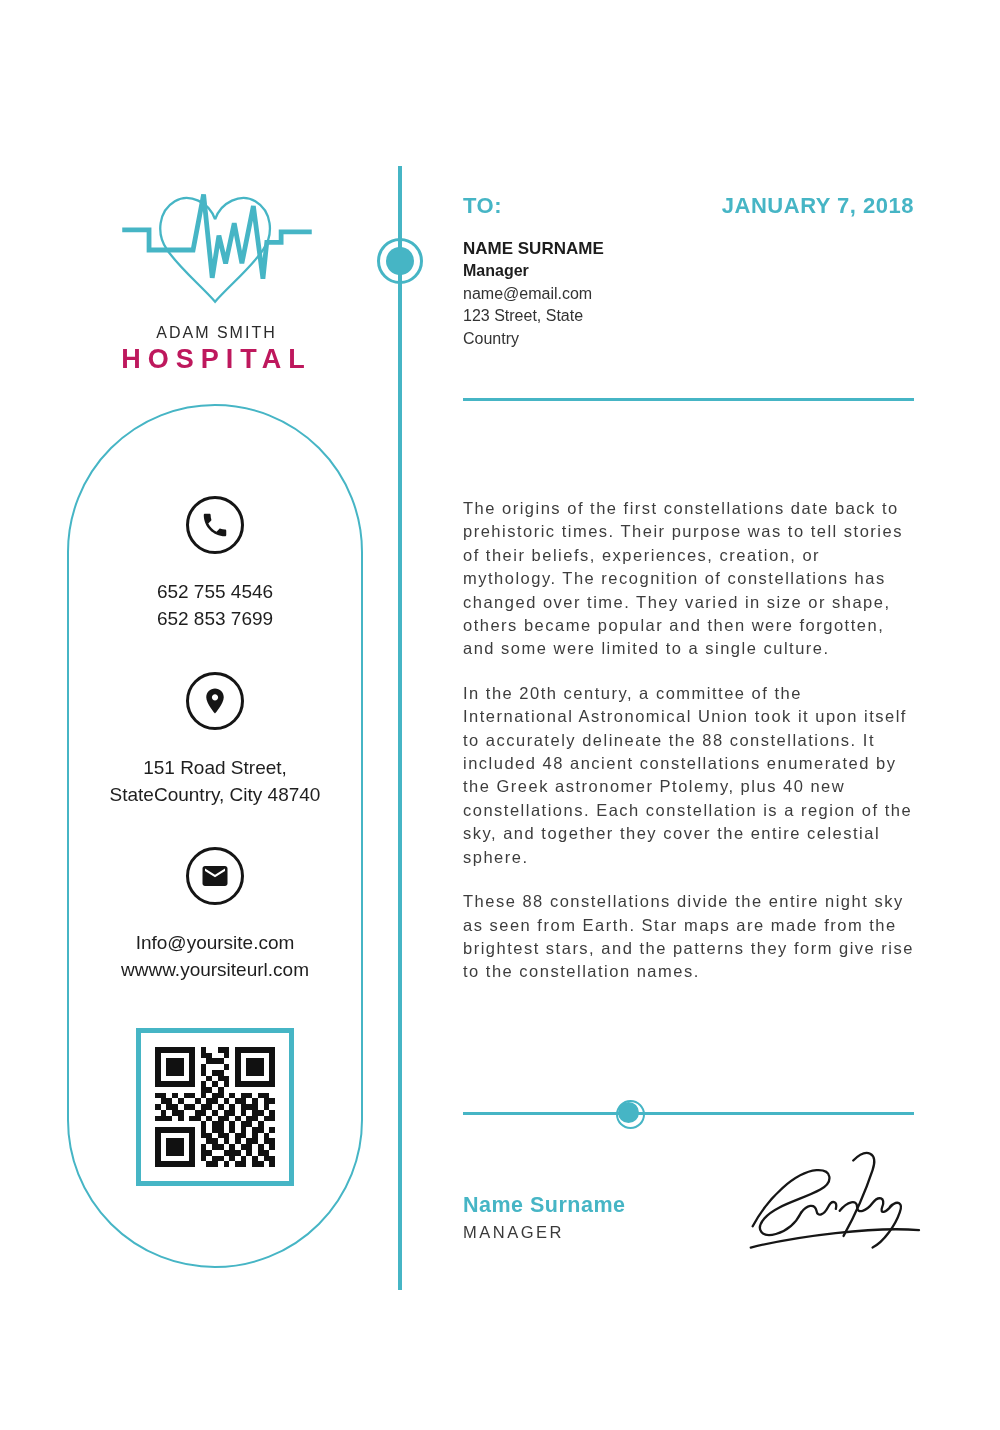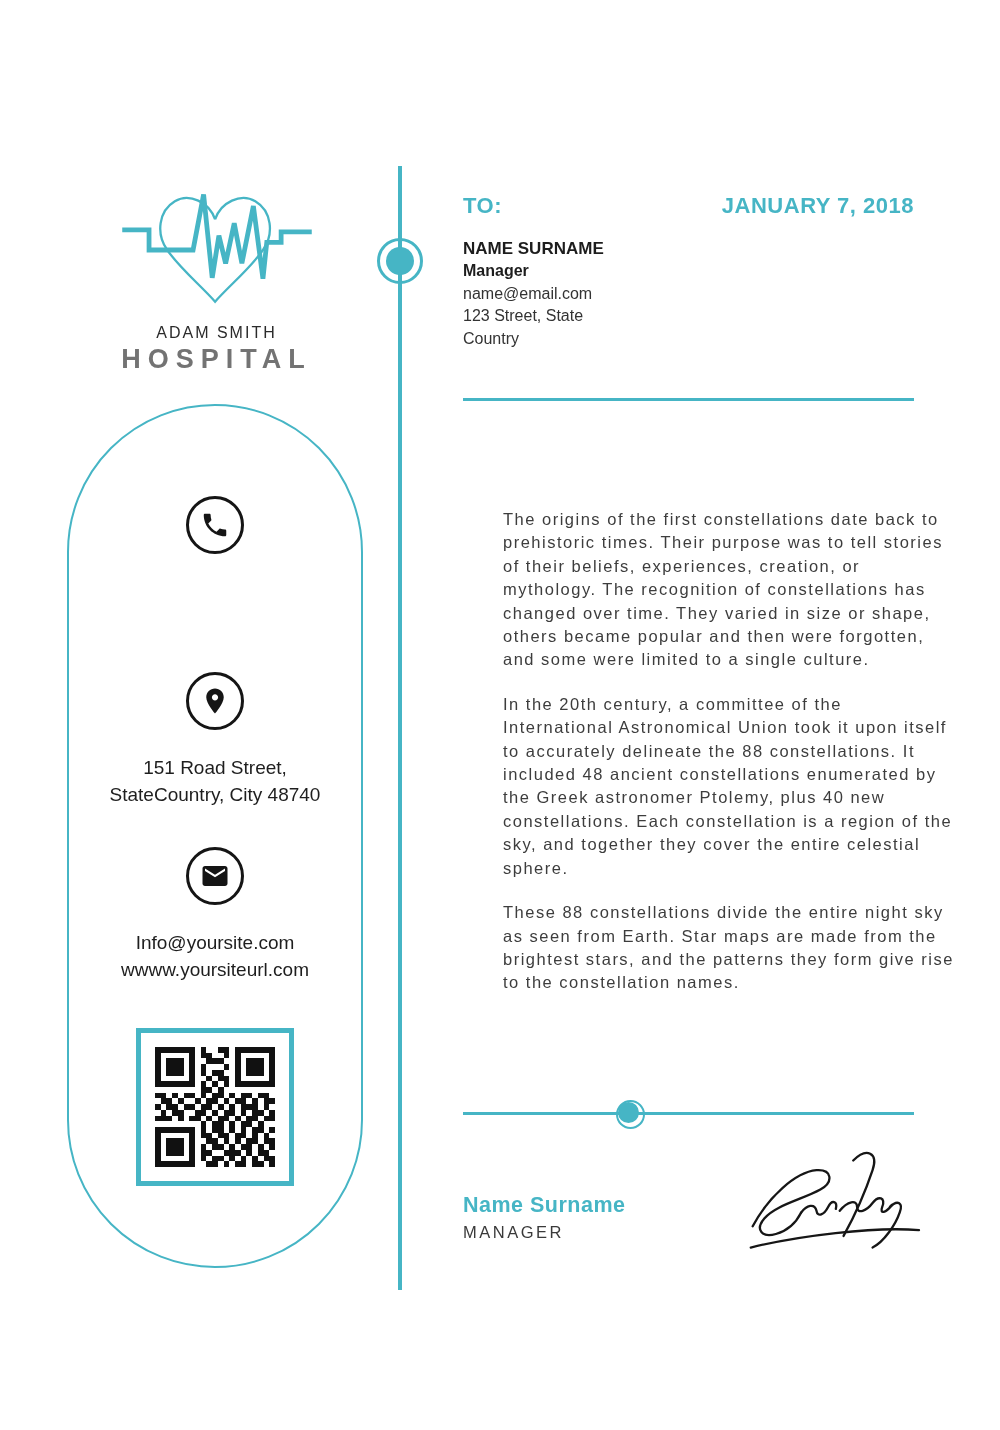--- a/index.html
+++ b/index.html
@@ -8,21 +8,21 @@
   body { font-family:"Liberation Sans", sans-serif; }
   .page {
     position:relative; width:1000px; height:1430px; margin:0 auto;
     background:#ffffff; overflow:hidden;
   }
 
   
   .logo-svg { position:absolute; left:103px; top:183px; width:228px; height:134px; }
   .brand { position:absolute; left:68px; top:324px; width:297px; text-align:center; }
   .brand-line1 { font-size:16px; letter-spacing:2px; color:#2b2b2b; font-weight:400; }
-  .brand-line2 { font-size:27px; letter-spacing:7px; color:#737373; font-weight:800; margin-top:2px; }
+  .brand-line2 { font-size:27px; letter-spacing:7px; color:#be185d; font-weight:800; margin-top:2px; }
 
   .capsule {
     position:absolute; left:67px; top:404px; width:296px; height:864px;
     border:2px solid var(--accent); border-radius:150px;
   }
   .cap-item { position:absolute; left:0; right:0; display:flex; justify-content:center; }
   .icon-circle {
     width:58px; height:58px; border:3.5px solid #151515; border-radius:50%;
     display:flex; align-items:center; justify-content:center; background:#fff;
   }
@@ -53,21 +53,21 @@
   }
   .recipient { position:absolute; left:463px; top:237px; width:451px; color:#333; font-size:16px; line-height:22.5px; }
   .recipient .r-name { font-size:17px; font-weight:700; color:#1d1d1d; line-height:23px; }
   .recipient .r-title { font-weight:700; color:#1d1d1d; }
   .hr1 { position:absolute; left:463px; top:398px; width:451px; height:3px; background:var(--accent); }
 
   .salutation {
     position:absolute; left:463px; top:433px; width:451px;
     font-size:31px; font-weight:800; color:var(--accent); letter-spacing:1px;
   }
-  .body-text { position:absolute; left:463px; top:508px; width:451px;margin-left:40px; }
+  .body-text { position:absolute; left:463px; top:497px; width:451px; }
   .body-text p {
     font-size:16.5px; line-height:23.4px; letter-spacing:1.5px; color:#3d3d3d;
     margin:0 0 21px 0;
   }
 
   .divider2 { position:absolute; left:463px; top:1098px; width:451px; height:32px; }
   .divider2 .d-line { position:absolute; top:14px; left:0; width:100%; height:3px; background:var(--accent); }
   .divider2 .d-ring { position:absolute; left:153px; top:2px; width:29px; height:29px; border:2px solid var(--accent); border-radius:50%; }
   .divider2 .d-dot { position:absolute; left:155px; top:4px; width:21px; height:21px; background:var(--accent); border-radius:50%; }
 
@@ -91,20 +91,26 @@
   </div>
 
   <div class="capsule">
 
     <div class="cap-item" style="top:90px">
       <span class="icon-circle">
         <svg viewBox="0 0 24 24">
             <path d="M6.62 10.79c1.44 2.83 3.76 5.14 6.59 6.59l2.2-2.2c.27-.27.67-.36 1.02-.24 1.12.37 2.33.57 3.57.57.55 0 1 .45 1 1V20c0 .55-.45 1-1 1-9.39 0-17-7.61-17-17 0-.55.45-1 1-1h3.5c.55 0 1 .45 1 1 0 1.25.2 2.45.57 3.57.11.35.03.74-.25 1.02l-2.2 2.2z"></path>
           </svg>
       </span>
+    </div>
+    <div class="cap-item cap-text" style="top:172px">
+      <div>
+        <span>652 755 4546</span>
+        <span>652 853 7699</span>
+      </div>
     </div>
 
     <div class="cap-item" style="top:266px">
       <span class="icon-circle">
         <svg viewBox="0 0 24 24">
             <path d="M12 2C8.13 2 5 5.13 5 9c0 5.25 7 13 7 13s7-7.75 7-13c0-3.87-3.13-7-7-7zm0 9.5c-1.38 0-2.5-1.12-2.5-2.5S10.62 6.5 12 6.5s2.5 1.12 2.5 2.5-1.12 2.5-2.5 2.5z"></path>
           </svg>
       </span>
     </div>
     <div class="cap-item cap-text" style="top:348px">

